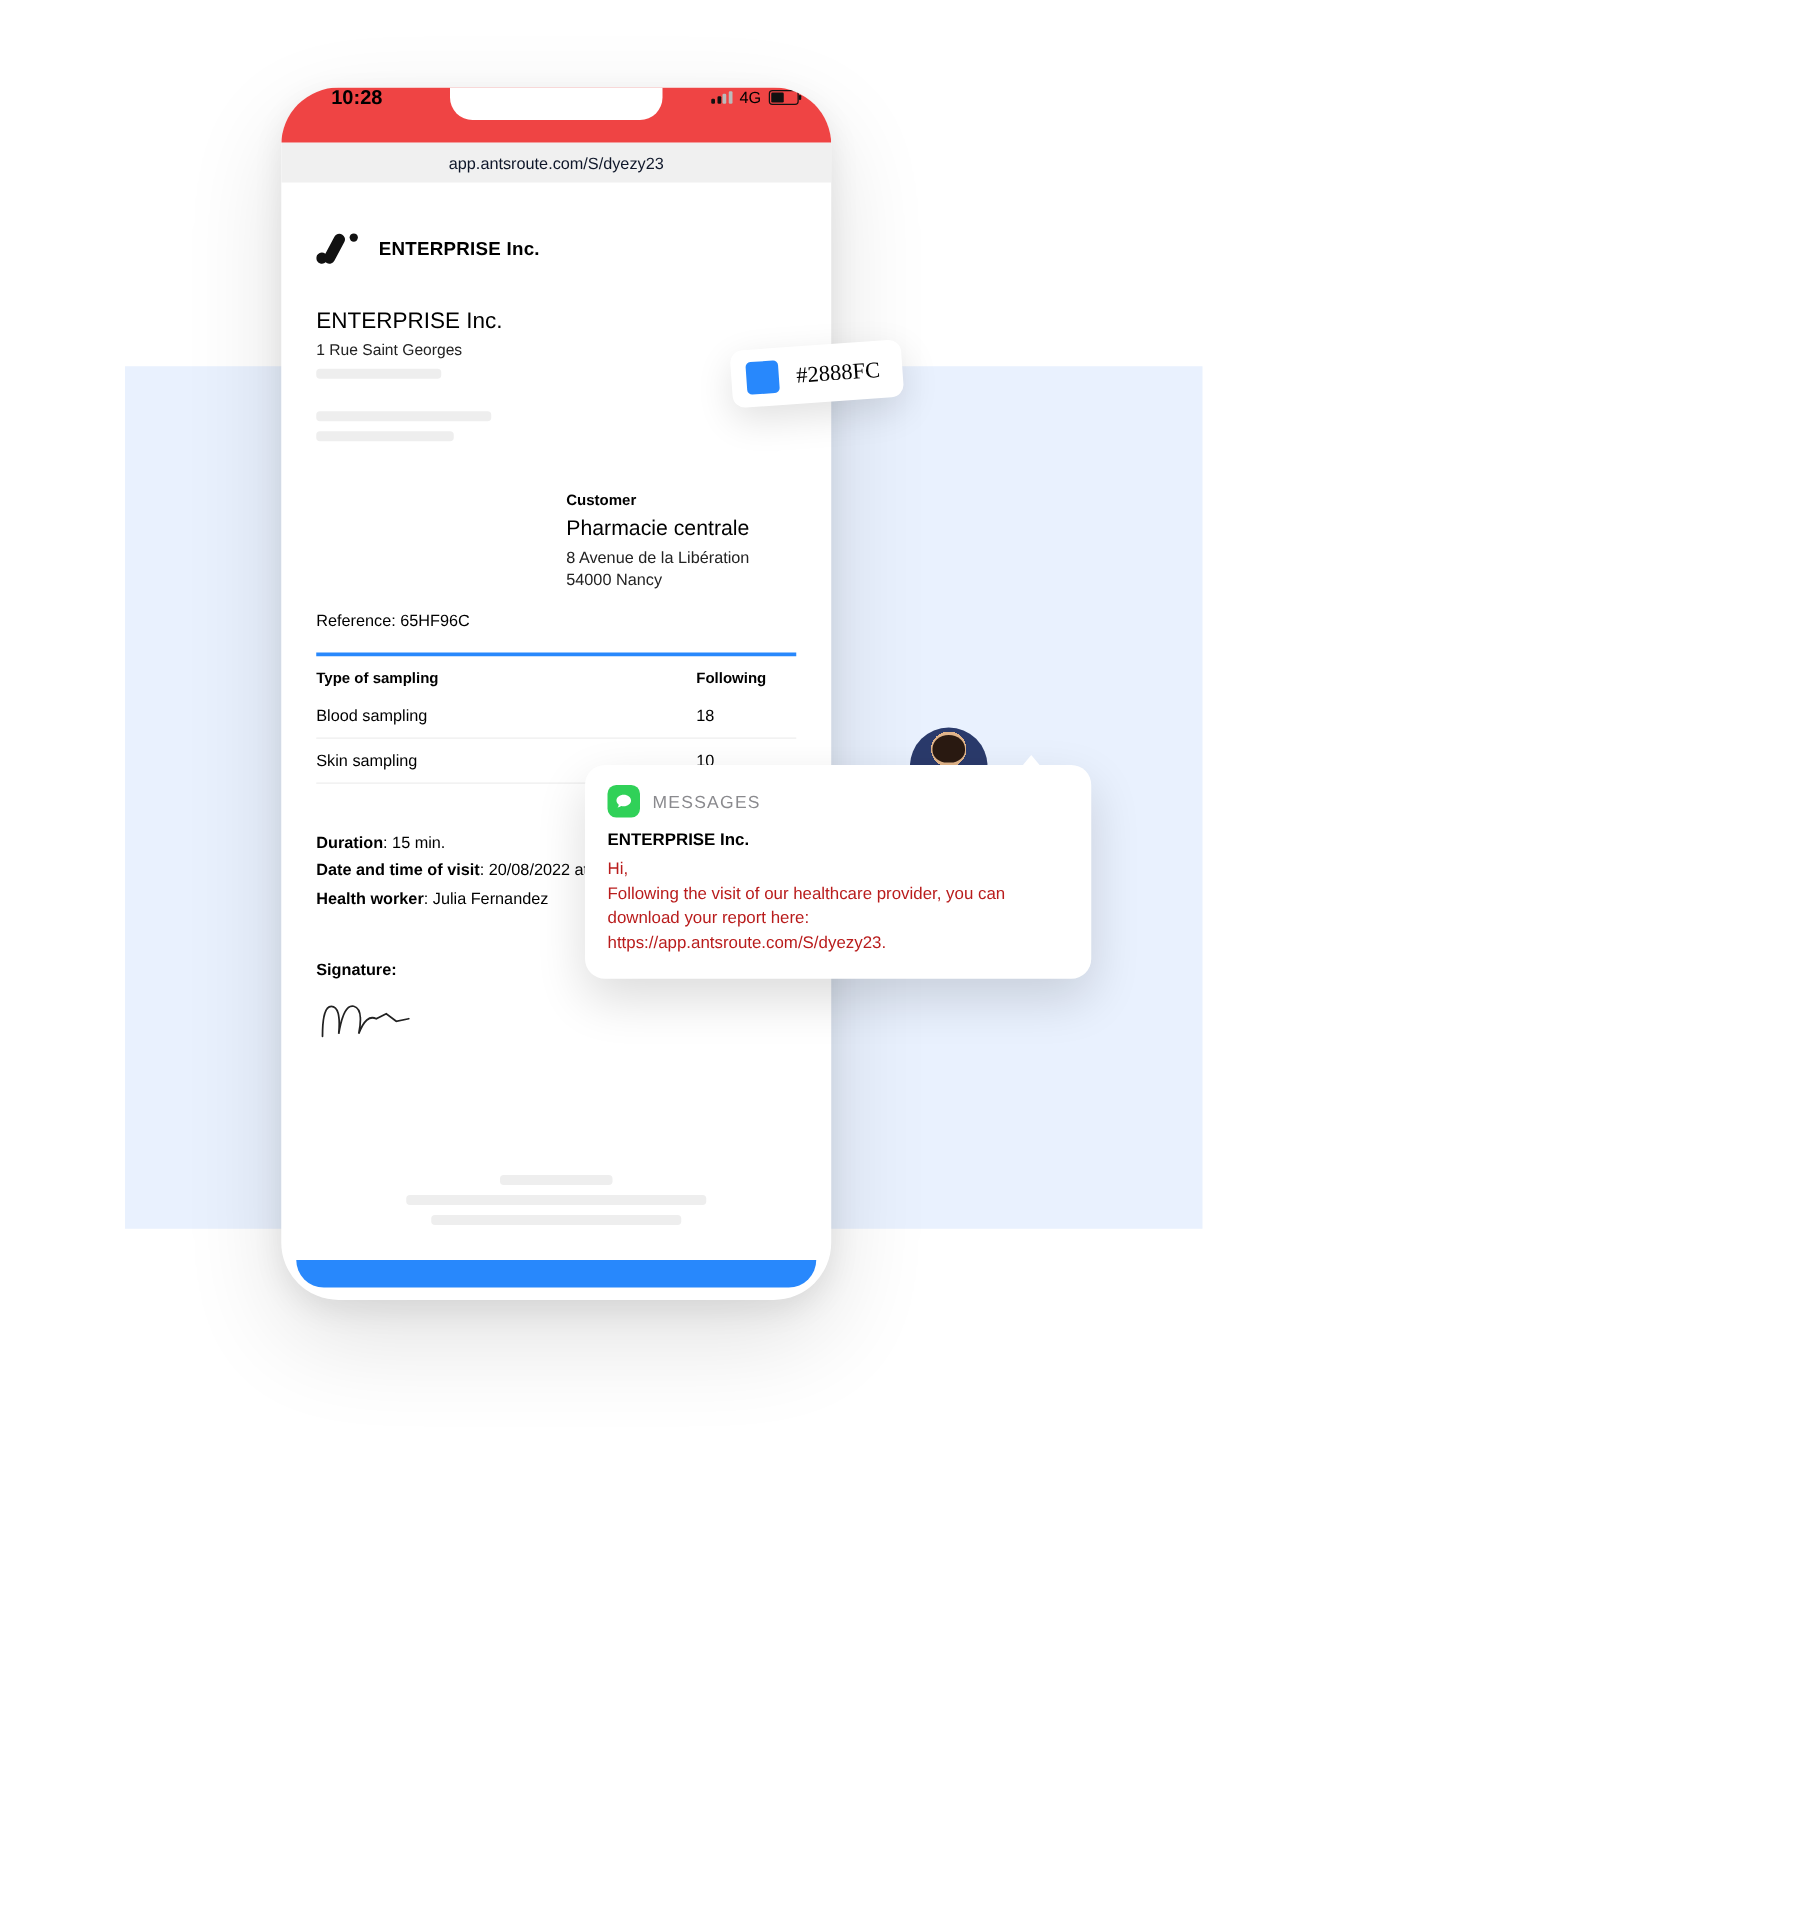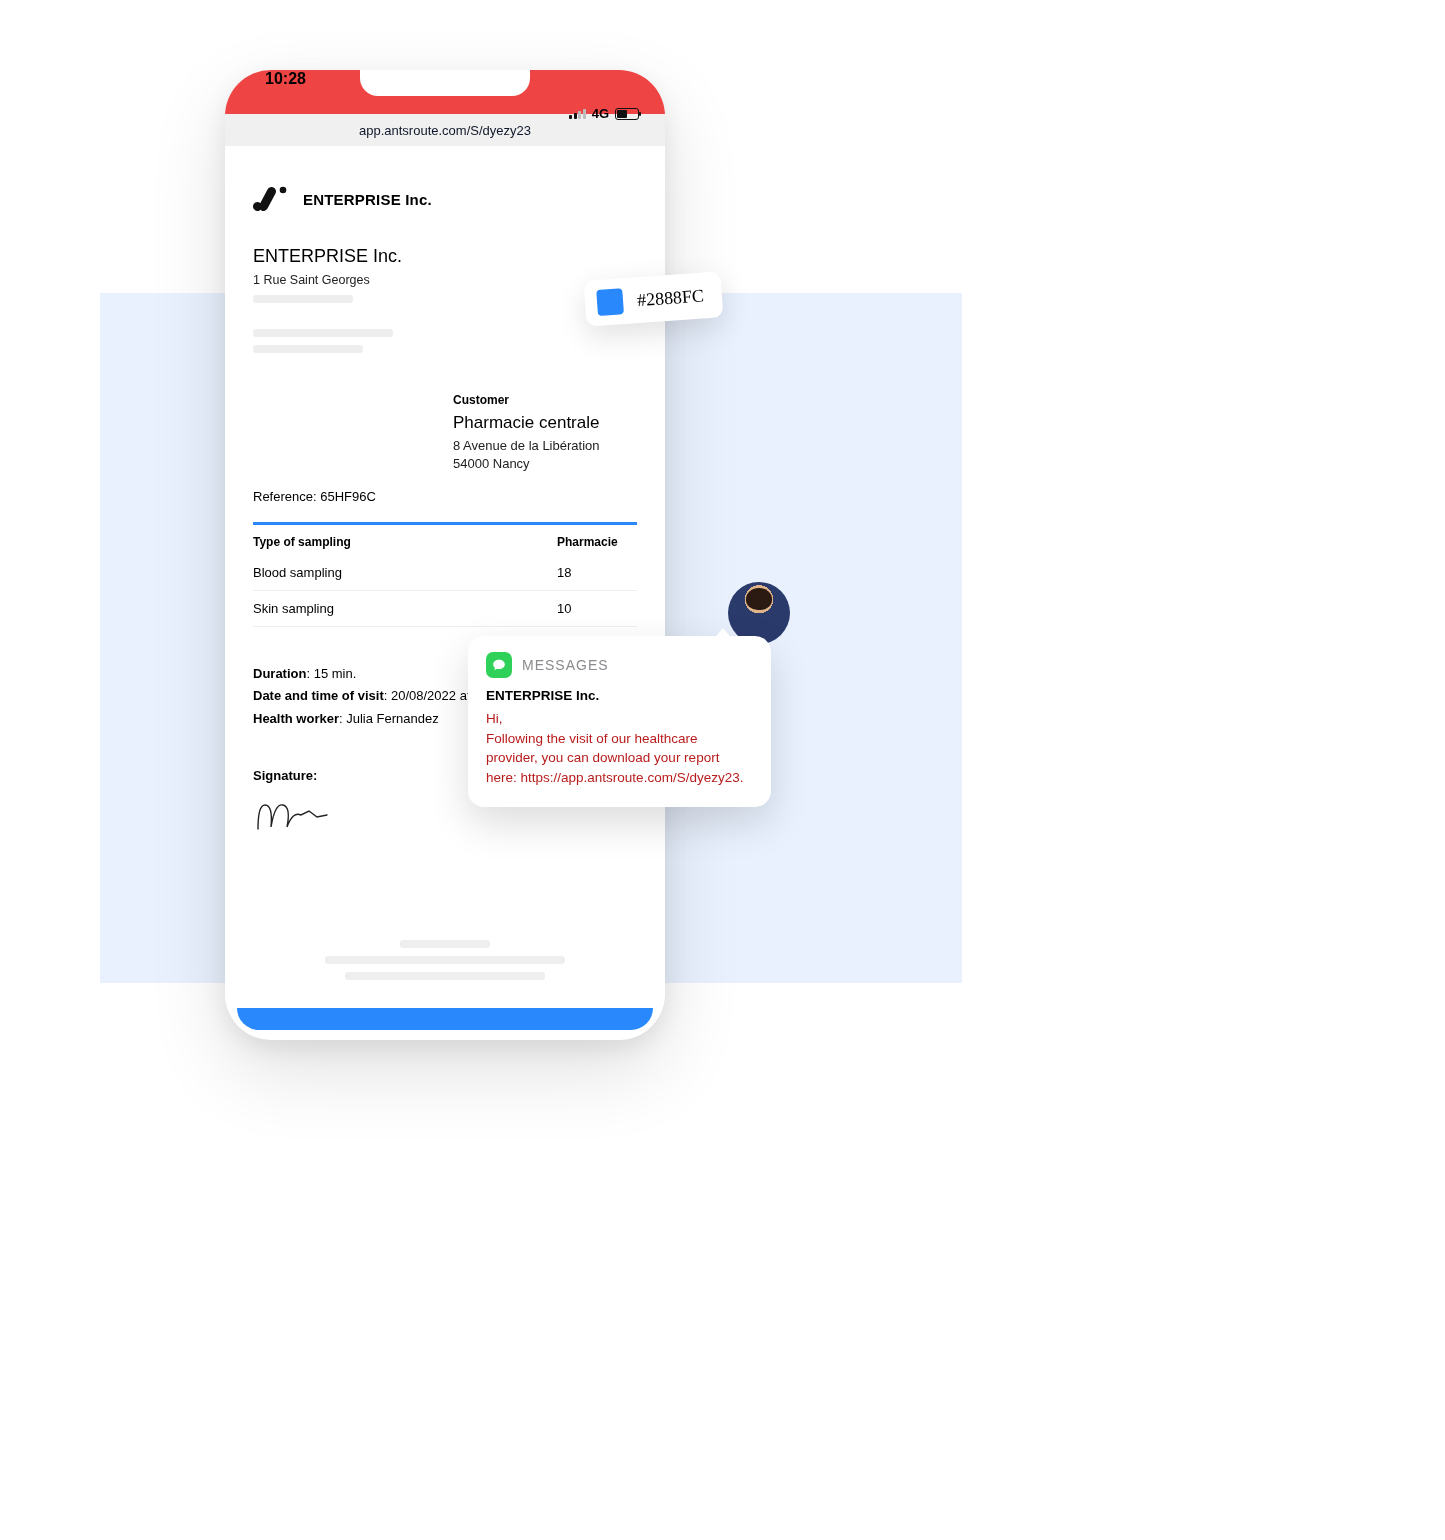--- a/index.html
+++ b/index.html
@@ -44,21 +44,21 @@
     left: 50%;
     top: 0;
     transform: translateX(-50%);
     width: 170px;
     height: 26px;
     background: #ffffff;
     border-bottom-left-radius: 18px;
     border-bottom-right-radius: 18px;
   }
   .time { font-weight: 700; font-size: 16px; }
-  .status-right { display: flex; align-items: center; gap: 6px; font-size: 13px; font-weight: 700; margin-top: 36px; }
+  .status-right { display: flex; align-items: center; gap: 6px; font-size: 13px; font-weight: 400; }
   .signal { display: flex; align-items: flex-end; gap: 1.5px; }
   .signal span { width: 3px; background:#111; border-radius:1px; }
   .signal span:nth-child(1){height:4px;} .signal span:nth-child(2){height:6px;}
   .signal span:nth-child(3){height:8px;background:#bbb;} .signal span:nth-child(4){height:10px;background:#bbb;}
   .battery { width: 24px; height: 12px; border: 1.3px solid #111; border-radius: 3px; position: relative; }
   .battery::after { content:""; position:absolute; right:-3px; top:3px; width:2px; height:4px; background:#111; border-radius:1px;}
   .battery .fill { position:absolute; left:1px; top:1px; bottom:1px; width:10px; background:#111; border-radius:1px;}
   .url-bar {
     background: #f0f0f0;
     height: 32px;
@@ -123,22 +123,22 @@
     box-shadow: 0 10px 30px rgba(0,0,0,0.12);
     padding: 10px 18px 10px 12px;
     display: flex; align-items: center; gap: 14px;
     transform: rotate(-4deg);
   }
   .swatch { width: 26px; height: 26px; background: #2888fc; border-radius: 4px; }
   .chip-label { font-size: 18px; font-family: ui-serif, Georgia, serif; }
   
   .msg-card {
     position: absolute;
-    left: 468px; top: 636px;
-    width: 303px;
+    left: 468px; top: 612px;
+    width: 405px;
     background: #fff;
     border-radius: 16px;
     box-shadow: 0 16px 40px rgba(0,0,0,0.14);
     padding: 16px 18px 20px 18px;
   }
   .msg-card .tail {
     position:absolute; top:-8px; right:38px;
     width:0;height:0;border-left:10px solid transparent;border-right:10px solid transparent;border-bottom:12px solid #fff;
   }
   .msg-head { display:flex; align-items:center; gap:10px; margin-bottom:10px;}
@@ -211,21 +211,21 @@
       <div class="cust-line">54000 Nancy</div>
     </div>
 
     <div class="ref">
       <span>Reference: </span><span>65HF96C</span>
     </div>
     <div class="hr-blue"></div>
 
     <div class="tbl-head">
       <div class="col-a">Type of sampling</div>
-      <div class="col-b">Pharmacie</div>
+      <div class="col-b">Following</div>
     </div>
     <div class="tbl-row">
       <div class="col-a">Blood sampling</div>
       <div class="col-b">18</div>
     </div>
     <div class="tbl-row">
       <div class="col-a">Skin sampling</div>
       <div class="col-b">10</div>
     </div>
 

